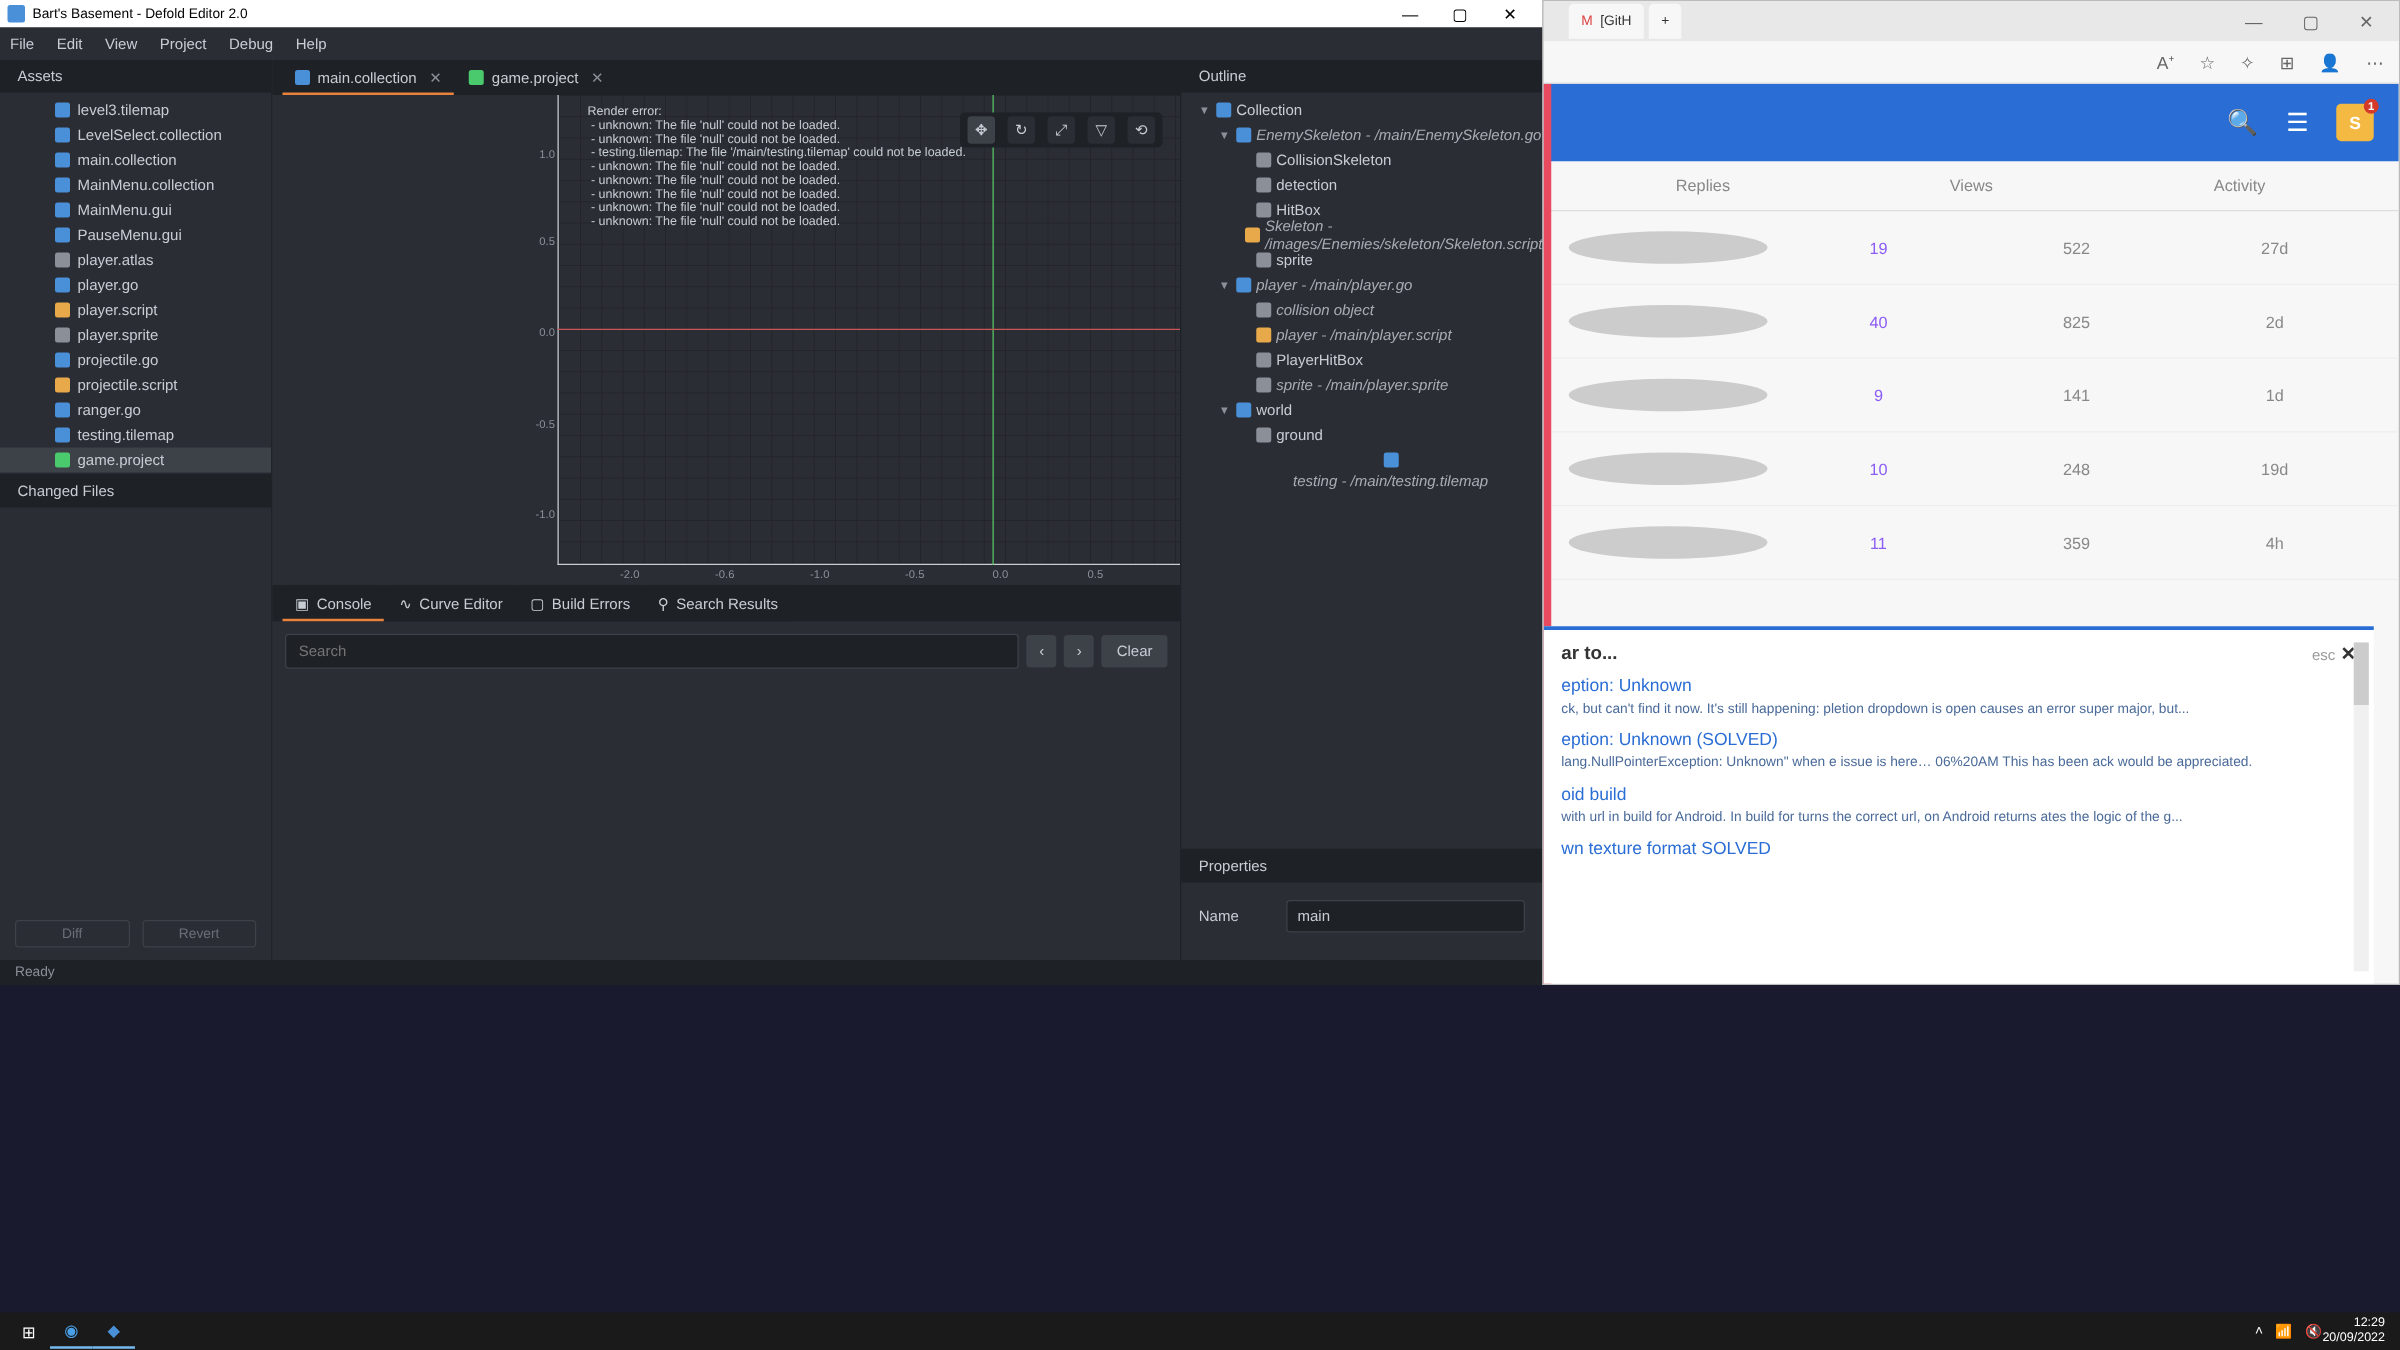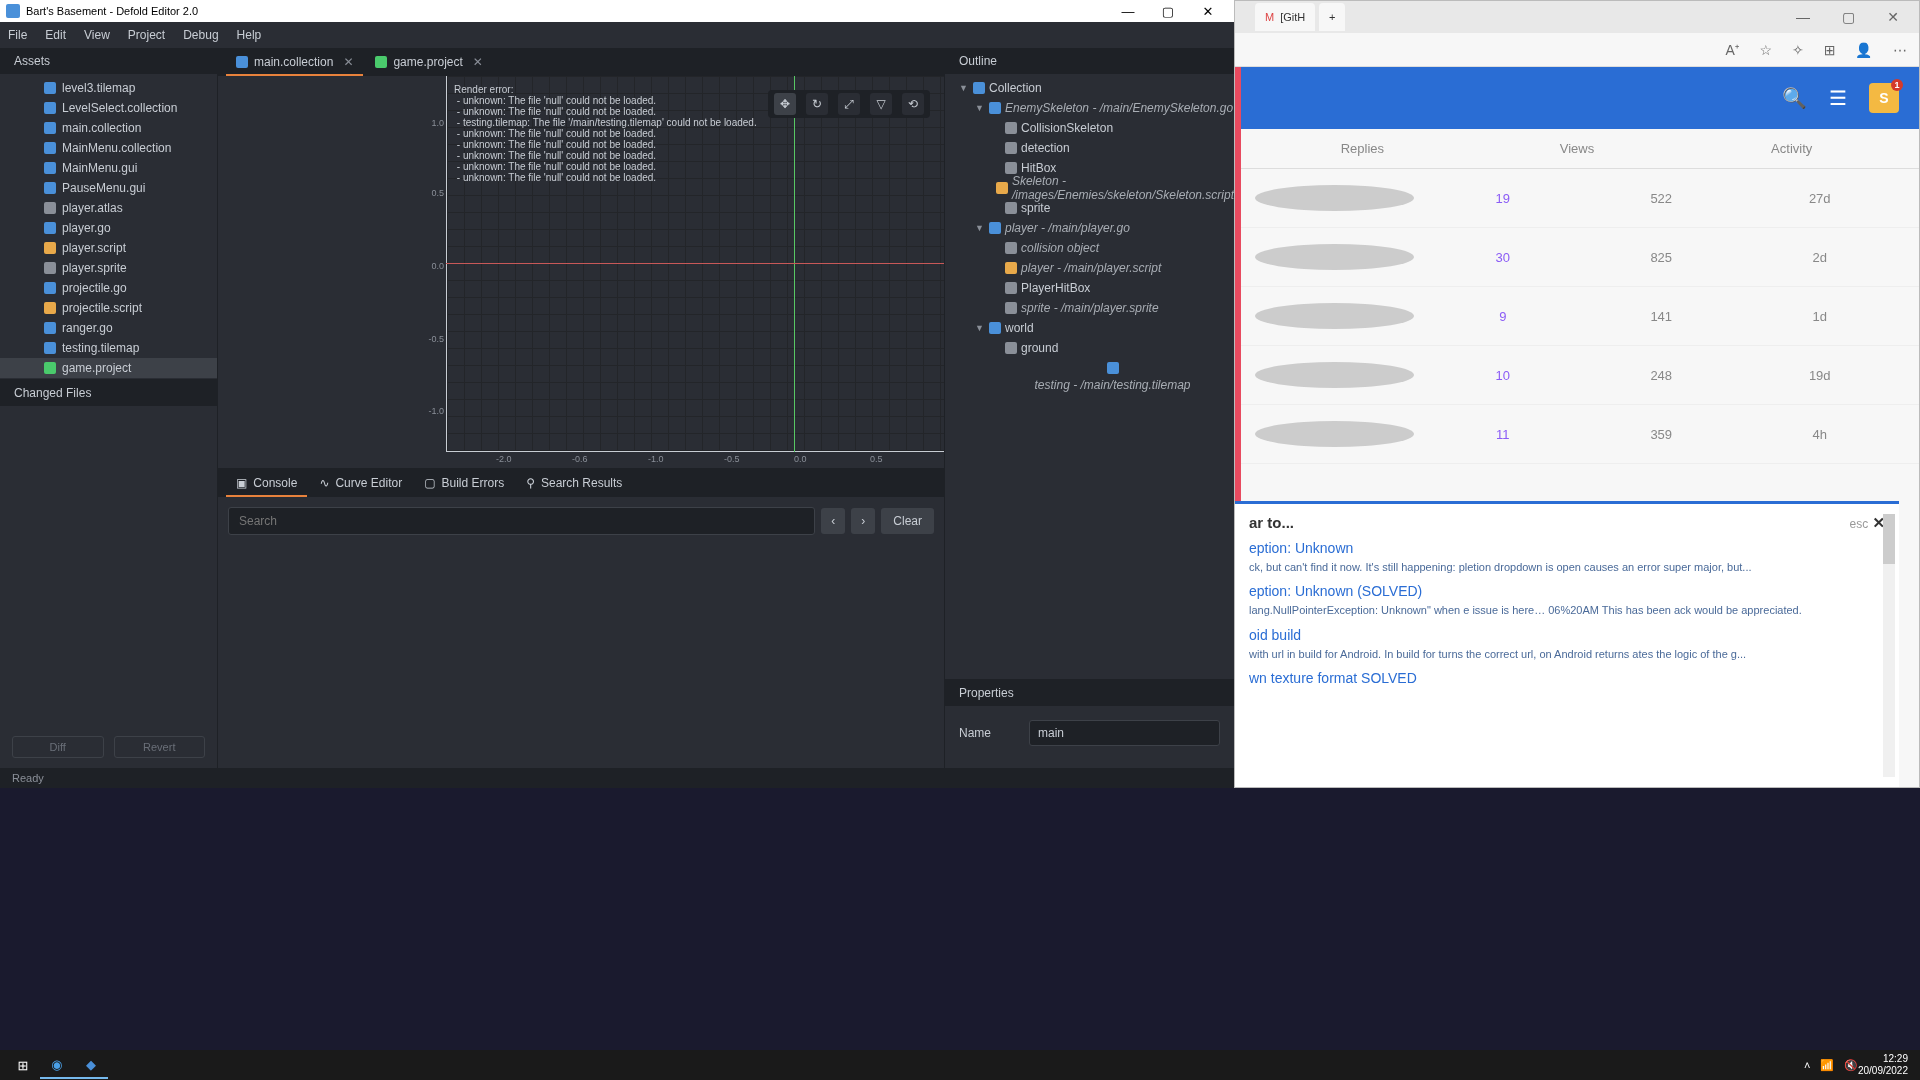--- a/index.html
+++ b/index.html
@@ -47,21 +47,21 @@
 }
 .axis-y-green { position: absolute; width: 1px; background: #58c864; }
 .axis-x-red { position: absolute; height: 1px; background: #c85858; }
 .y-ticks { position: absolute; left: 210px; top: 0; bottom: 16px; width: 18px; font-size: 9px; color: #8a8f98; }
 .y-ticks div { position: absolute; right: 2px; }
 .x-ticks { position: absolute; left: 228px; right:0; bottom: 0; height:16px; font-size: 9px; color: #8a8f98; }
 .x-ticks div { position: absolute; top: 2px; }
 .toolbar-float { position: absolute; right: 14px; top: 14px; height: 28px; background: #1e2126; border-radius: 4px; display: flex; align-items: center; padding: 0 6px; gap: 10px; }
 .toolbar-float .tbtn { width: 22px; height: 22px; background: #2a2d34; border-radius: 3px; display: flex; align-items: center; justify-content: center; color: #c8cdd4; font-size: 12px; cursor: pointer; }
 .toolbar-float .tbtn.active { background: #3d4148; }
-.render-errors { position: absolute; left: 236px; top: 8px; font-size: 10px; color: #c8cdd4; z-index: 5; white-space: pre; }
+.render-errors { position: absolute; left: 252px; top: 8px; font-size: 10px; color: #c8cdd4; z-index: 5; white-space: pre; }
 
 
 .console-area { height: 300px; display: flex; flex-direction: column; background: #2a2d34; border-top: 1px solid #1e2126; }
 .console-tabs { height: 28px; background: #1e2126; display: flex; align-items: flex-end; padding-left: 8px; gap: 2px; }
 .console-tabs .tab { font-size: 12px; }
 .console-toolbar { padding: 10px; display: flex; gap: 6px; align-items: center; }
 .console-toolbar input { flex: 1; background: #1e2126; border: 1px solid #3d4148; color: #c8cdd4; padding: 6px 10px; border-radius: 3px; font-size: 12px; }
 .console-toolbar button { background: #3d4148; border: none; color: #c8cdd4; padding: 6px 12px; border-radius: 3px; font-size: 12px; cursor: pointer; }
 .console-toolbar .navbtn { padding: 6px 10px; }
 
@@ -423,21 +423,21 @@
       </div>
       <div class="forum-rows" id="forum-rows">
           <div class="forum-row">
             <div class="ava"></div>
             <div class="replies">19</div>
             <div class="views">522</div>
             <div class="activity">27d</div>
           </div>
           <div class="forum-row">
             <div class="ava"></div>
-            <div class="replies">30</div>
+            <div class="replies">40</div>
             <div class="views">825</div>
             <div class="activity">2d</div>
           </div>
           <div class="forum-row">
             <div class="ava"></div>
             <div class="replies">9</div>
             <div class="views">141</div>
             <div class="activity">1d</div>
           </div>
           <div class="forum-row">

